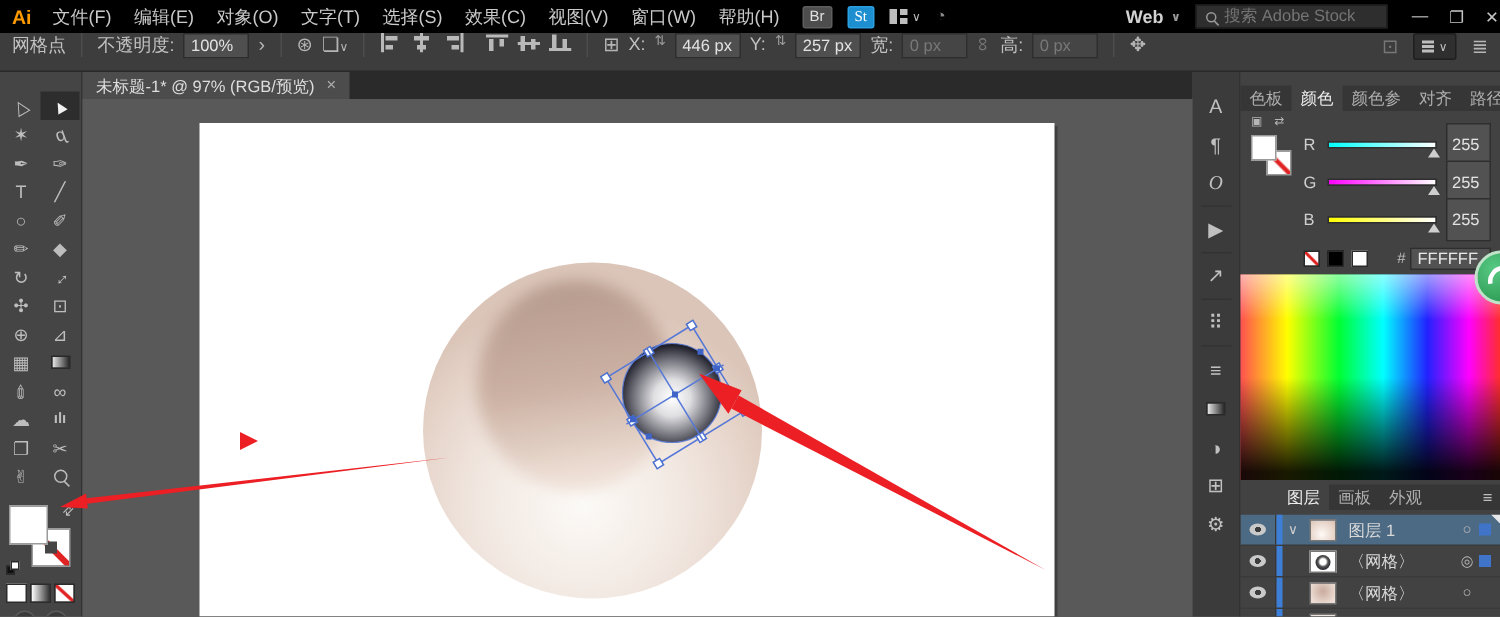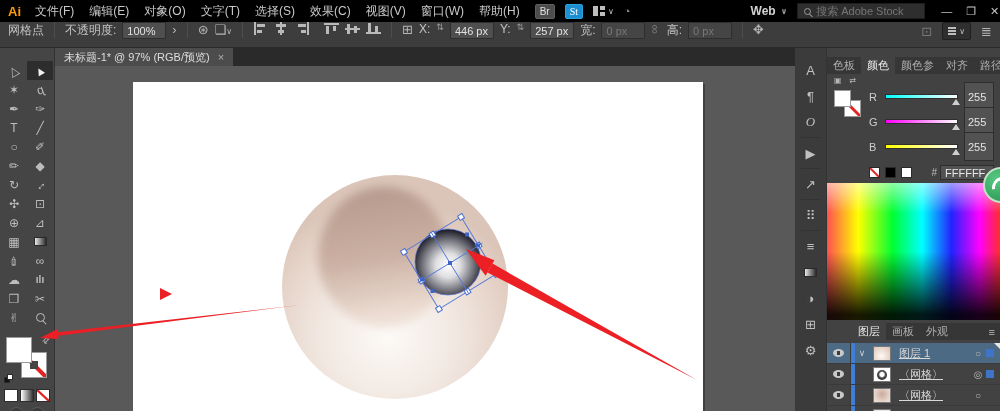--- a/index.html
+++ b/index.html
@@ -155,21 +155,21 @@
   .eye { width:11px; height:8px; border-radius:50%;
          background:radial-gradient(circle at 50% 50%,#3c3c3c 0 2px,#c9c9c9 2px); }
   .selbar { width:4px; align-self:stretch; background:#3d7fd6; }
   .chev { width:14px; text-align:center; color:#cfcfcf; font-size:9px; }
   .lthumb { width:18px; height:15px; margin:0 4px; border:1px solid #777; background:#fff; position:relative; }
   .lthumb.sphere { background:radial-gradient(circle at 45% 70%,#fdf9f5,#e4cfc3 75%,#d6bcae); }
   .lthumb.darkball::after { content:""; position:absolute; left:3px; top:2px; width:10px; height:10px;
       border-radius:50%; background:radial-gradient(circle at 50% 45%,#fff 0 2px,#555 45%,#10101c 85%); }
   .lthumb.beige { background:radial-gradient(circle at 50% 40%,#c9ab9d,#ecdcd3 80%); }
   .lthumb.pale { background:radial-gradient(circle at 50% 60%,#fbf7f3,#eadfd7); }
-  .lname { flex:1; padding-left:4px; white-space:nowrap; overflow:hidden;text-decoration:underline; }
+  .lname { flex:1; padding-left:4px; white-space:nowrap; overflow:hidden; }
   .ltarget { width:16px; text-align:center; color:#b5b5b5; font-size:10px; }
   .selsq { width:8px; height:8px; background:#3f74c9; margin-right:6px; }
   .selsq.ph { background:transparent; }
   .corner-tri { position:absolute; right:0; top:0; width:0; height:0;
                 border-top:6px solid #e8e8e8; border-left:6px solid transparent; }
 
   
   .annotations { position:absolute; inset:0; pointer-events:none; z-index:60; }
   .recbadge { position:absolute; left:983px; top:167px; width:36px; height:36px; border-radius:50%;
               background:radial-gradient(circle at 35% 32%,#58c983,#2f9e57 75%,#268a4a);

